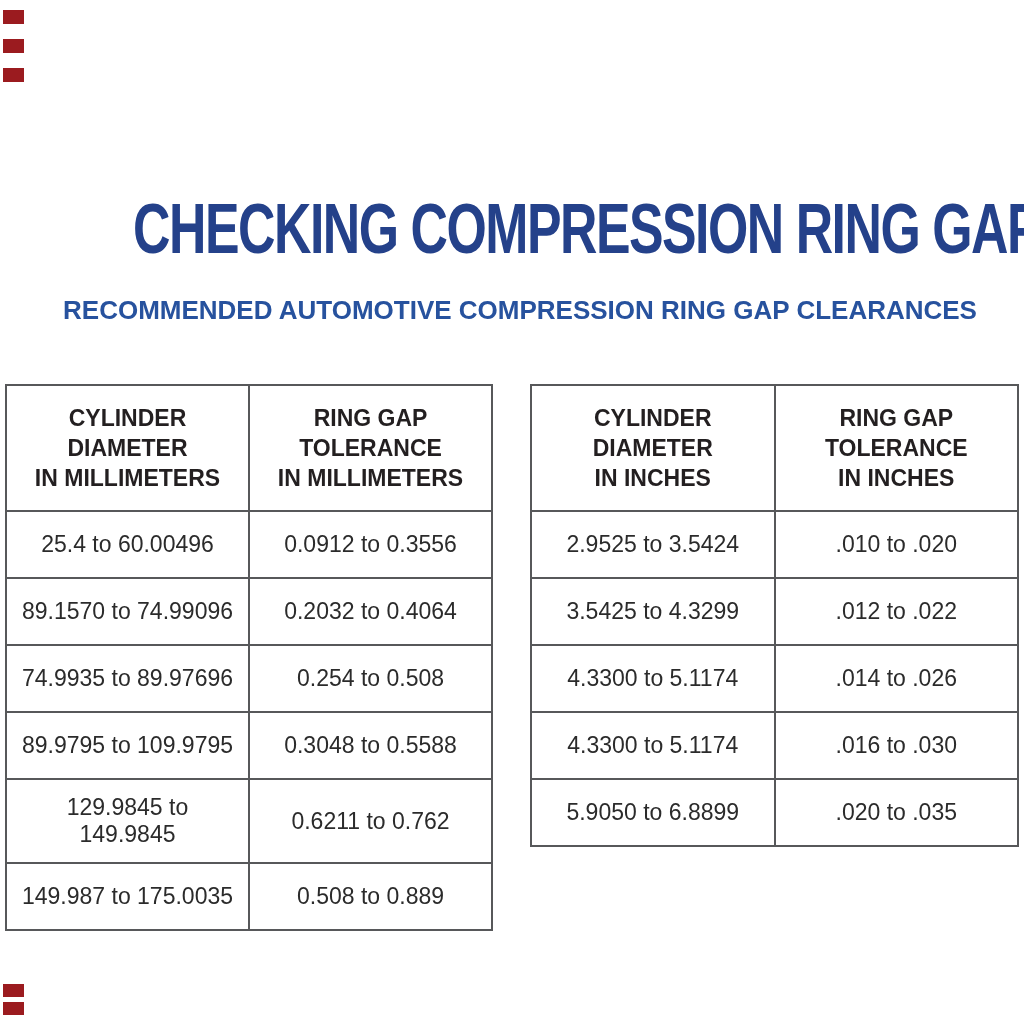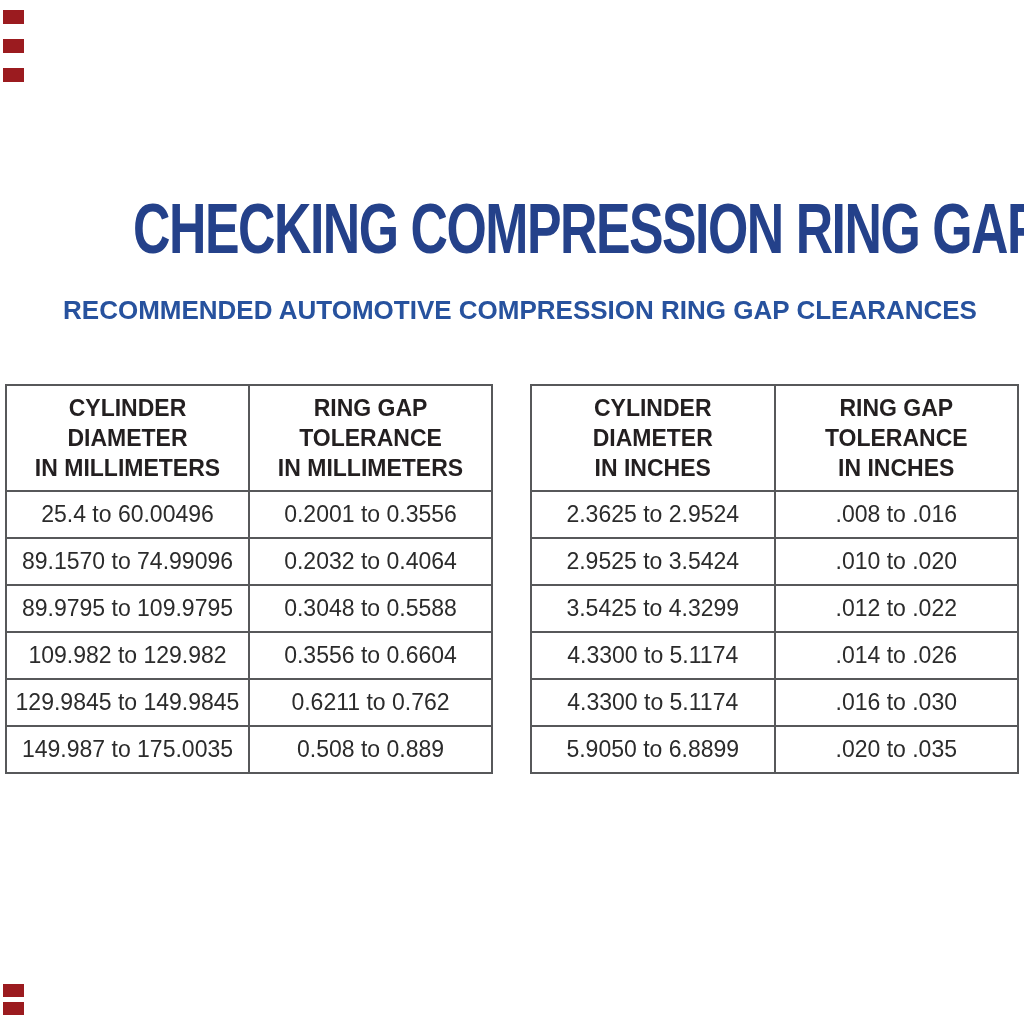--- a/index.html
+++ b/index.html
@@ -62,21 +62,21 @@
     table-layout: fixed;
     background: #ffffff;
   }
   table.metric { left: 5px;   width: 488px; }
   table.inches { left: 530px; width: 489px; }
 
   .ring-table th, .ring-table td {
     border: 2px solid #57585a;
     text-align: center;
     vertical-align: middle;
-    padding: 4px;
+    padding: 14px;
   }
   .ring-table th {
     height: 96px;
     font-size: 23px;
     font-weight: bold;
     line-height: 30px;
     white-space: pre-line;
     color: #231f20;
     width: 50%;
   }
@@ -109,33 +109,33 @@
 DIAMETER
 IN MILLIMETERS</th>
         <th>RING GAP
 TOLERANCE
 IN MILLIMETERS</th>
       </tr>
     </thead>
     <tbody>
       <tr>
         <td>25.4 to 60.00496</td>
-        <td>0.2001 to 0.3556</td>
+        <td>0.0912 to 0.3556</td>
       </tr>
       <tr>
         <td>89.1570 to 74.99096</td>
         <td>0.2032 to 0.4064</td>
       </tr>
       <tr>
+        <td>74.9935 to 89.97696</td>
+        <td>0.254 to 0.508</td>
+      </tr>
+      <tr>
         <td>89.9795 to 109.9795</td>
         <td>0.3048 to 0.5588</td>
-      </tr>
-      <tr>
-        <td>109.982 to 129.982</td>
-        <td>0.3556 to 0.6604</td>
       </tr>
       <tr>
         <td>129.9845 to 149.9845</td>
         <td>0.6211 to 0.762</td>
       </tr>
       <tr>
         <td>149.987 to 175.0035</td>
         <td>0.508 to 0.889</td>
       </tr>
     </tbody>
@@ -146,24 +146,20 @@
       <tr>
         <th>CYLINDER
 DIAMETER
 IN INCHES</th>
         <th>RING GAP
 TOLERANCE
 IN INCHES</th>
       </tr>
     </thead>
     <tbody>
-      <tr>
-        <td>2.3625 to 2.9524</td>
-        <td>.008 to .016</td>
-      </tr>
       <tr>
         <td>2.9525 to 3.5424</td>
         <td>.010 to .020</td>
       </tr>
       <tr>
         <td>3.5425 to 4.3299</td>
         <td>.012 to .022</td>
       </tr>
       <tr>
         <td>4.3300 to 5.1174</td>

